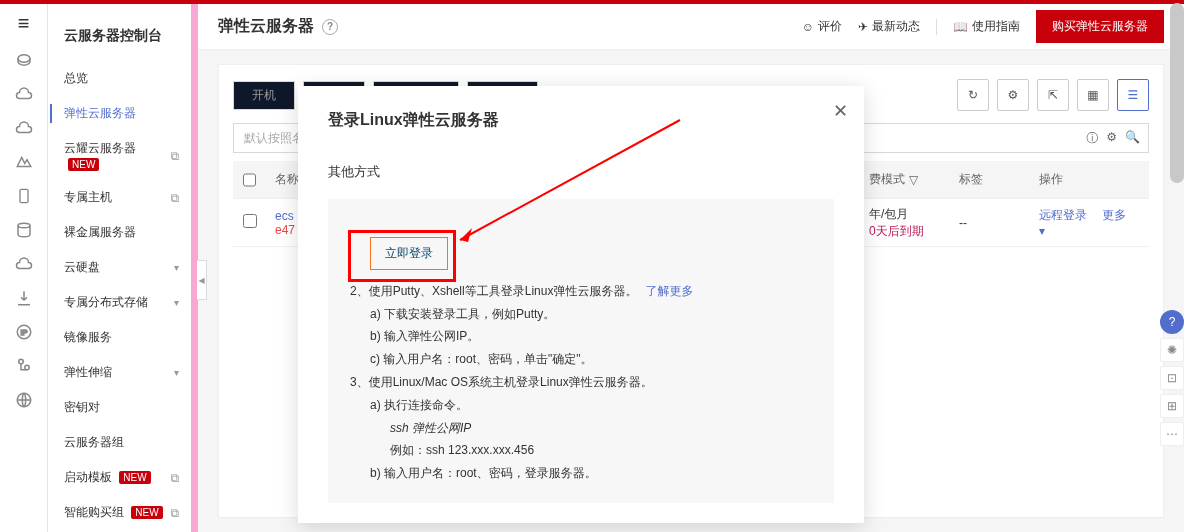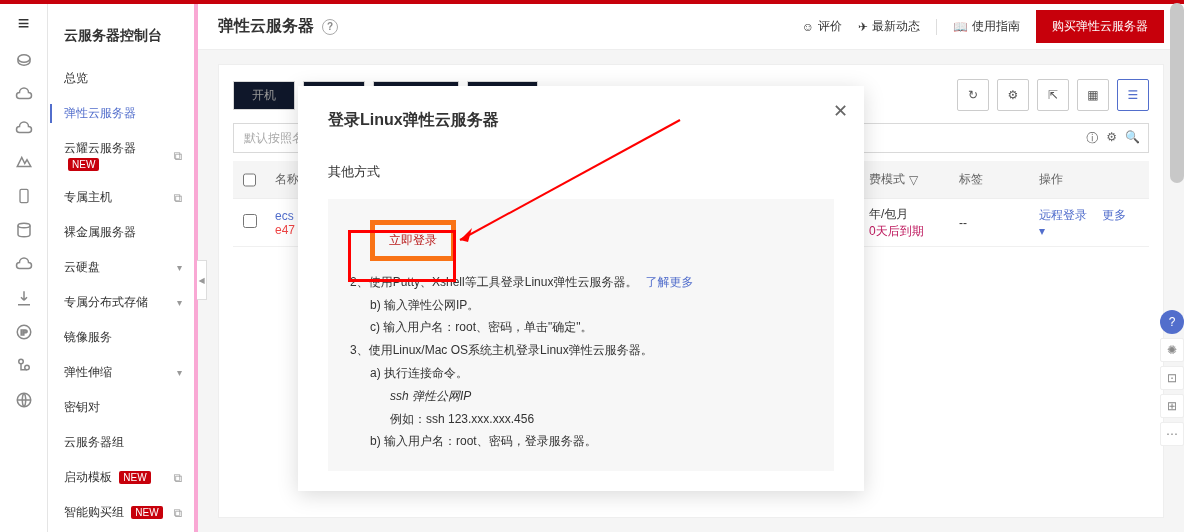--- a/index.html
+++ b/index.html
@@ -6,21 +6,21 @@
     body { font-family: "Microsoft YaHei", Arial, sans-serif; font-size: 12px; color: #333; background: #fff; width: 1184px; height: 532px; overflow: hidden; position: relative; }
     
     .top-bar { height: 4px; background: #c7000b; width: 100%; }
     
     .layout { display: flex; height: 528px; }
     
     .icon-rail { width: 48px; background: #fff; border-right: 1px solid #e5e5e5; display: flex; flex-direction: column; align-items: center; padding-top: 8px; gap: 16px; }
     .icon-rail .menu-icon { font-size: 20px; color: #333; cursor: pointer; }
     .icon-rail .rail-icon { width: 18px; height: 18px; display: flex; align-items: center; justify-content: center; color: #1d4ed8; cursor: pointer; }
     
-    .sidebar { width: 150px; background: #fff; border-right: 4px solid #f9a8d4; padding-top: 15px; overflow-y: auto; position: relative; }
+    .sidebar { width: 150px; background: #fff; border-right: 7px solid #f9a8d4; padding-top: 15px; overflow-y: auto; position: relative; }
     .sidebar-title { font-size: 14px; font-weight: bold; padding: 8px 16px 16px; color: #333; }
     .nav-item { display: flex; align-items: center; justify-content: space-between; padding: 9px 12px 9px 16px; font-size: 12px; color: #333; cursor: pointer; position: relative; }
     .nav-item.active { color: #526ecc; }
     .nav-item.active::before { content: ""; position: absolute; left: 2px; top: 8px; bottom: 8px; width: 2px; background: #526ecc; }
     .nav-badge { background: #c7000b; color: #fff; font-size: 10px; padding: 1px 4px; border-radius: 2px; margin-left: 4px; }
     .nav-chevron { color: #999; font-size: 10px; }
     .nav-ext { color: #999; }
     
     .main { flex: 1; background: #f5f5f5; display: flex; flex-direction: column; position: relative; }
     
@@ -60,21 +60,21 @@
     
     .collapse-handle { position: absolute; left: 197px; top: 260px; width: 10px; height: 40px; background: #fff; border: 1px solid #ddd; border-left: none; display: flex; align-items: center; justify-content: center; color: #999; font-size: 8px; cursor: pointer; }
     
     
     .modal { position: absolute; top: 86px; left: 298px; width: 566px; background: #fff; box-shadow: 0 4px 20px rgba(0,0,0,0.15); z-index: 100; }
     .modal-close { position: absolute; top: 14px; right: 16px; font-size: 18px; color: #666; cursor: pointer; }
     .modal-title { font-size: 16px; font-weight: bold; padding: 24px 30px 18px; }
     .modal-body { padding: 0 30px 20px; }
     .other-way-title { font-size: 13px; padding: 14px 0 18px; color: #333; }
     .login-box { background: #f7f7f7; padding: 18px 22px; font-size: 12px; color: #333; line-height: 1.9; }
-    .login-now-btn { display: inline-block; border: 5px solid #f97316; color: #b91c1c; padding: 4px 14px; margin-top: 3px; margin-left: 20px; cursor: pointer; }
+    .login-now-btn { display: inline-block; border: 1px solid #f97316; color: #0c4a6e; padding: 4px 14px; margin-top: 20px; margin-left: 20px; cursor: pointer; }
     .login-box .indent { padding-left: 20px; }
     .login-box .indent2 { padding-left: 40px; }
     .login-box a { color: #526ecc; text-decoration: none; margin-left: 8px; }
     .ssh-cmd { font-style: italic; }
     
     .red-highlight { position: absolute; border: 3px solid #ff0000; top: 230px; left: 348px; width: 108px; height: 52px; z-index: 200; pointer-events: none; }
     .red-arrow { position: absolute; z-index: 200; pointer-events: none; }
     
     input[type=checkbox] { width: 14px; height: 14px; }
     .scrollbar-thumb { position: absolute; right: 0; top: 3px; width: 14px; height: 180px; background: #c8c8c8; border-radius: 7px; }
@@ -279,20 +279,21 @@
 <div class="collapse-handle">◀</div>
 
 <div class="modal">
   <div class="modal-close">✕</div>
   <div class="modal-title">登录Linux弹性云服务器</div>
   <div class="modal-body">
     <div class="other-way-title">其他方式</div>
     <div class="login-box">
       <div><span class="login-now-btn">立即登录</span></div>
       <div style="margin-top:10px"><span>2、使用Putty、Xshell等工具登录Linux弹性云服务器。</span><a href="#">了解更多</a></div>
+      <div class="indent">a) 下载安装登录工具，例如Putty。</div>
       <div class="indent">b) 输入弹性公网IP。</div>
       <div class="indent">c) 输入用户名：root、密码，单击"确定"。</div>
       <div>3、使用Linux/Mac OS系统主机登录Linux弹性云服务器。</div>
       <div class="indent">a) 执行连接命令。</div>
       <div class="indent2 ssh-cmd">ssh 弹性公网IP</div>
       <div class="indent2"><span>例如：ssh 123.xxx.xxx.456</span></div>
       <div class="indent">b) 输入用户名：root、密码，登录服务器。</div>
     </div>
   </div>
 </div>

